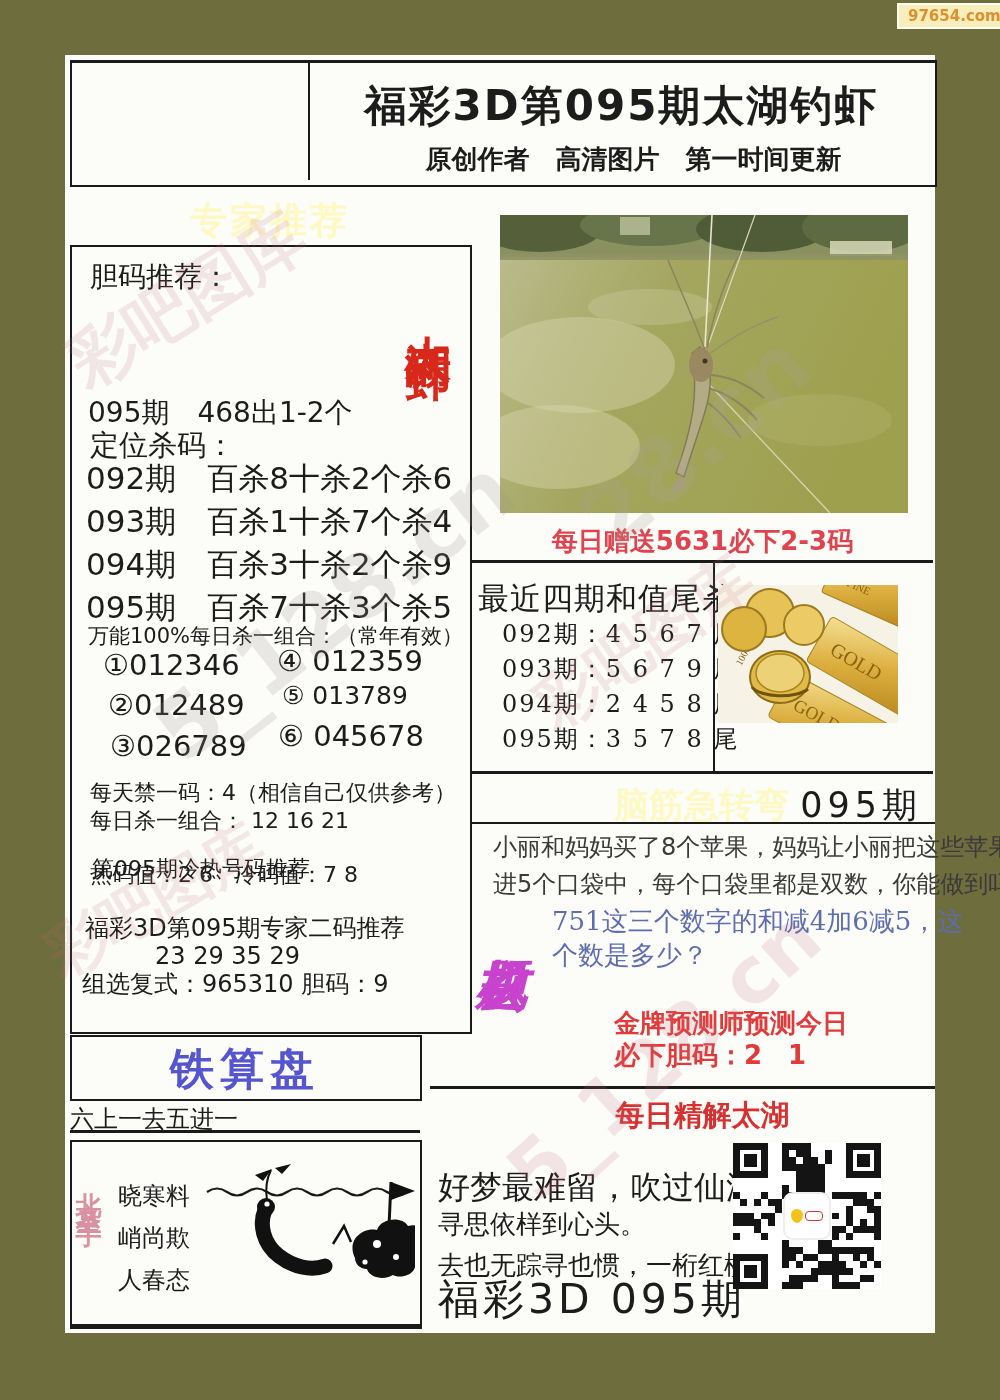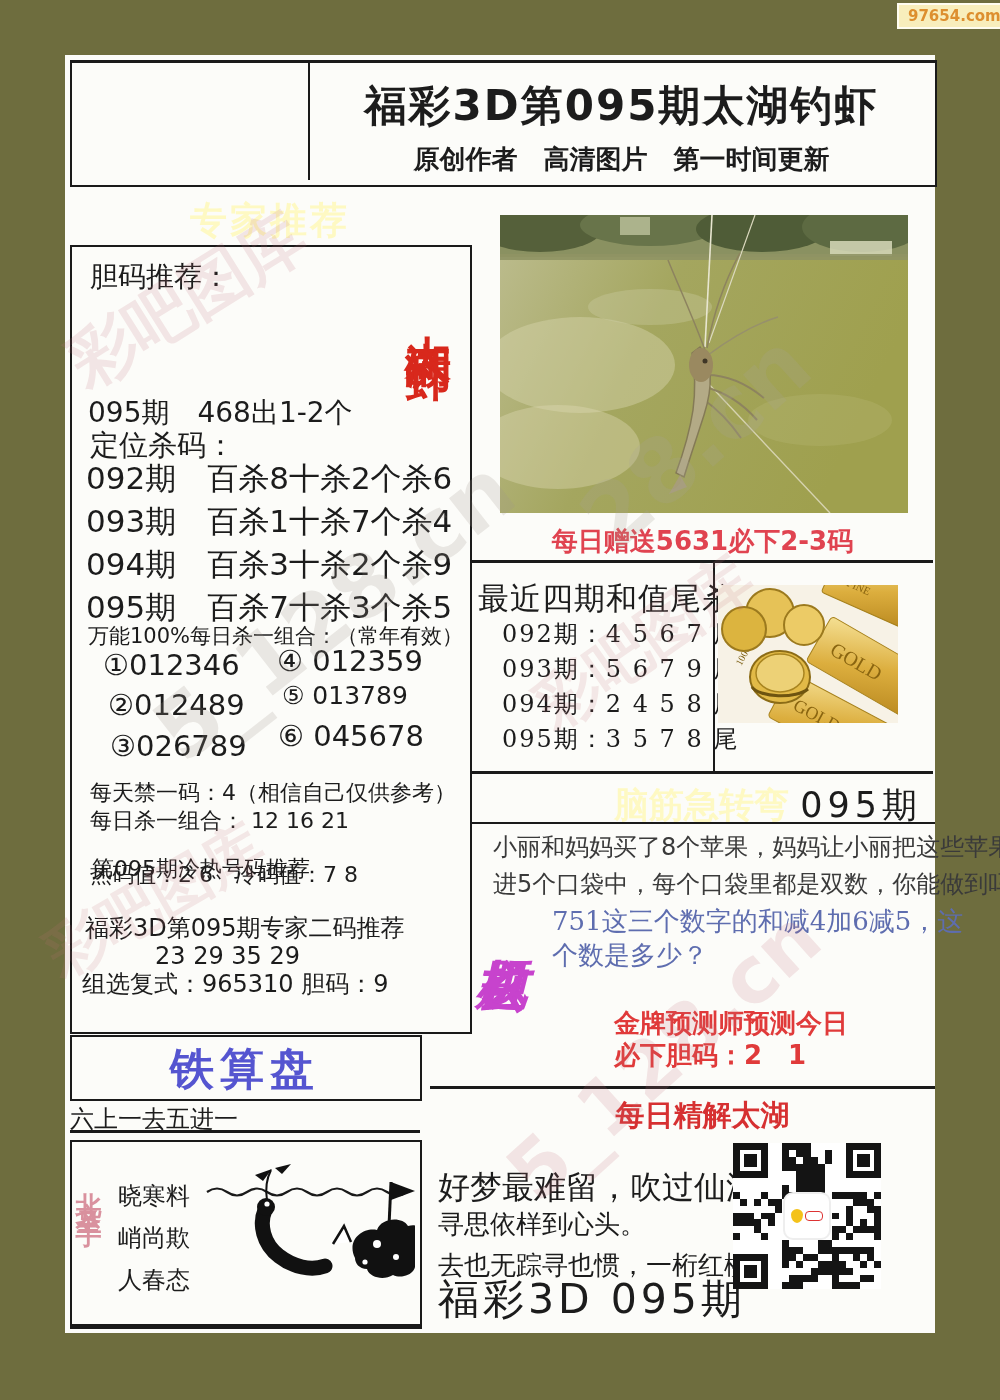--- a/index.html
+++ b/index.html
@@ -34,21 +34,21 @@
 
 <div class="canvas">
 
   <div class="page"></div>
 
   <div class="badge">97654.com</div>
 
   <div class="box" style="left:70px;top:60px;width:863px;height:122px;border-width:3px 2px 2px 2px;"></div>
   <div class="vline" style="left:308px;top:62px;height:118px;width:2px;"></div>
   <div class="t" style="left:310px;top:78px;width:623px;text-align:center;font-size:42px;font-weight:600;letter-spacing:2px;">福彩3D第095期太湖钓虾</div>
-  <div class="t" style="left:310px;top:142px;width:623px;text-align:center;font-size:26px;font-weight:600;">原创作者　高清图片　第一时间更新</div>
+  <div class="t" style="left:310px;top:142px;width:623px;text-align:center;font-size:26px;font-weight:600;padding-left:12px;">原创作者　高清图片　第一时间更新</div>
 
   <div class="t red" style="left:70px;top:196px;width:400px;text-align:center;font-size:37px;letter-spacing:3px;">专家推荐</div>
 
   <div class="box" style="left:70px;top:245px;width:398px;height:785px;"></div>
 
   <div class="t" style="left:90px;top:258px;font-size:28px;">胆码推荐：</div>
   <div class="t" style="left:88px;top:394px;font-size:28px;">095期　468出1-2个</div>
   <div class="t" style="left:90px;top:426px;font-size:29px;">定位杀码：</div>
 
   <div class="t" style="left:86px;top:458px;font-size:31px;">092期　百杀8十杀2个杀6</div>

